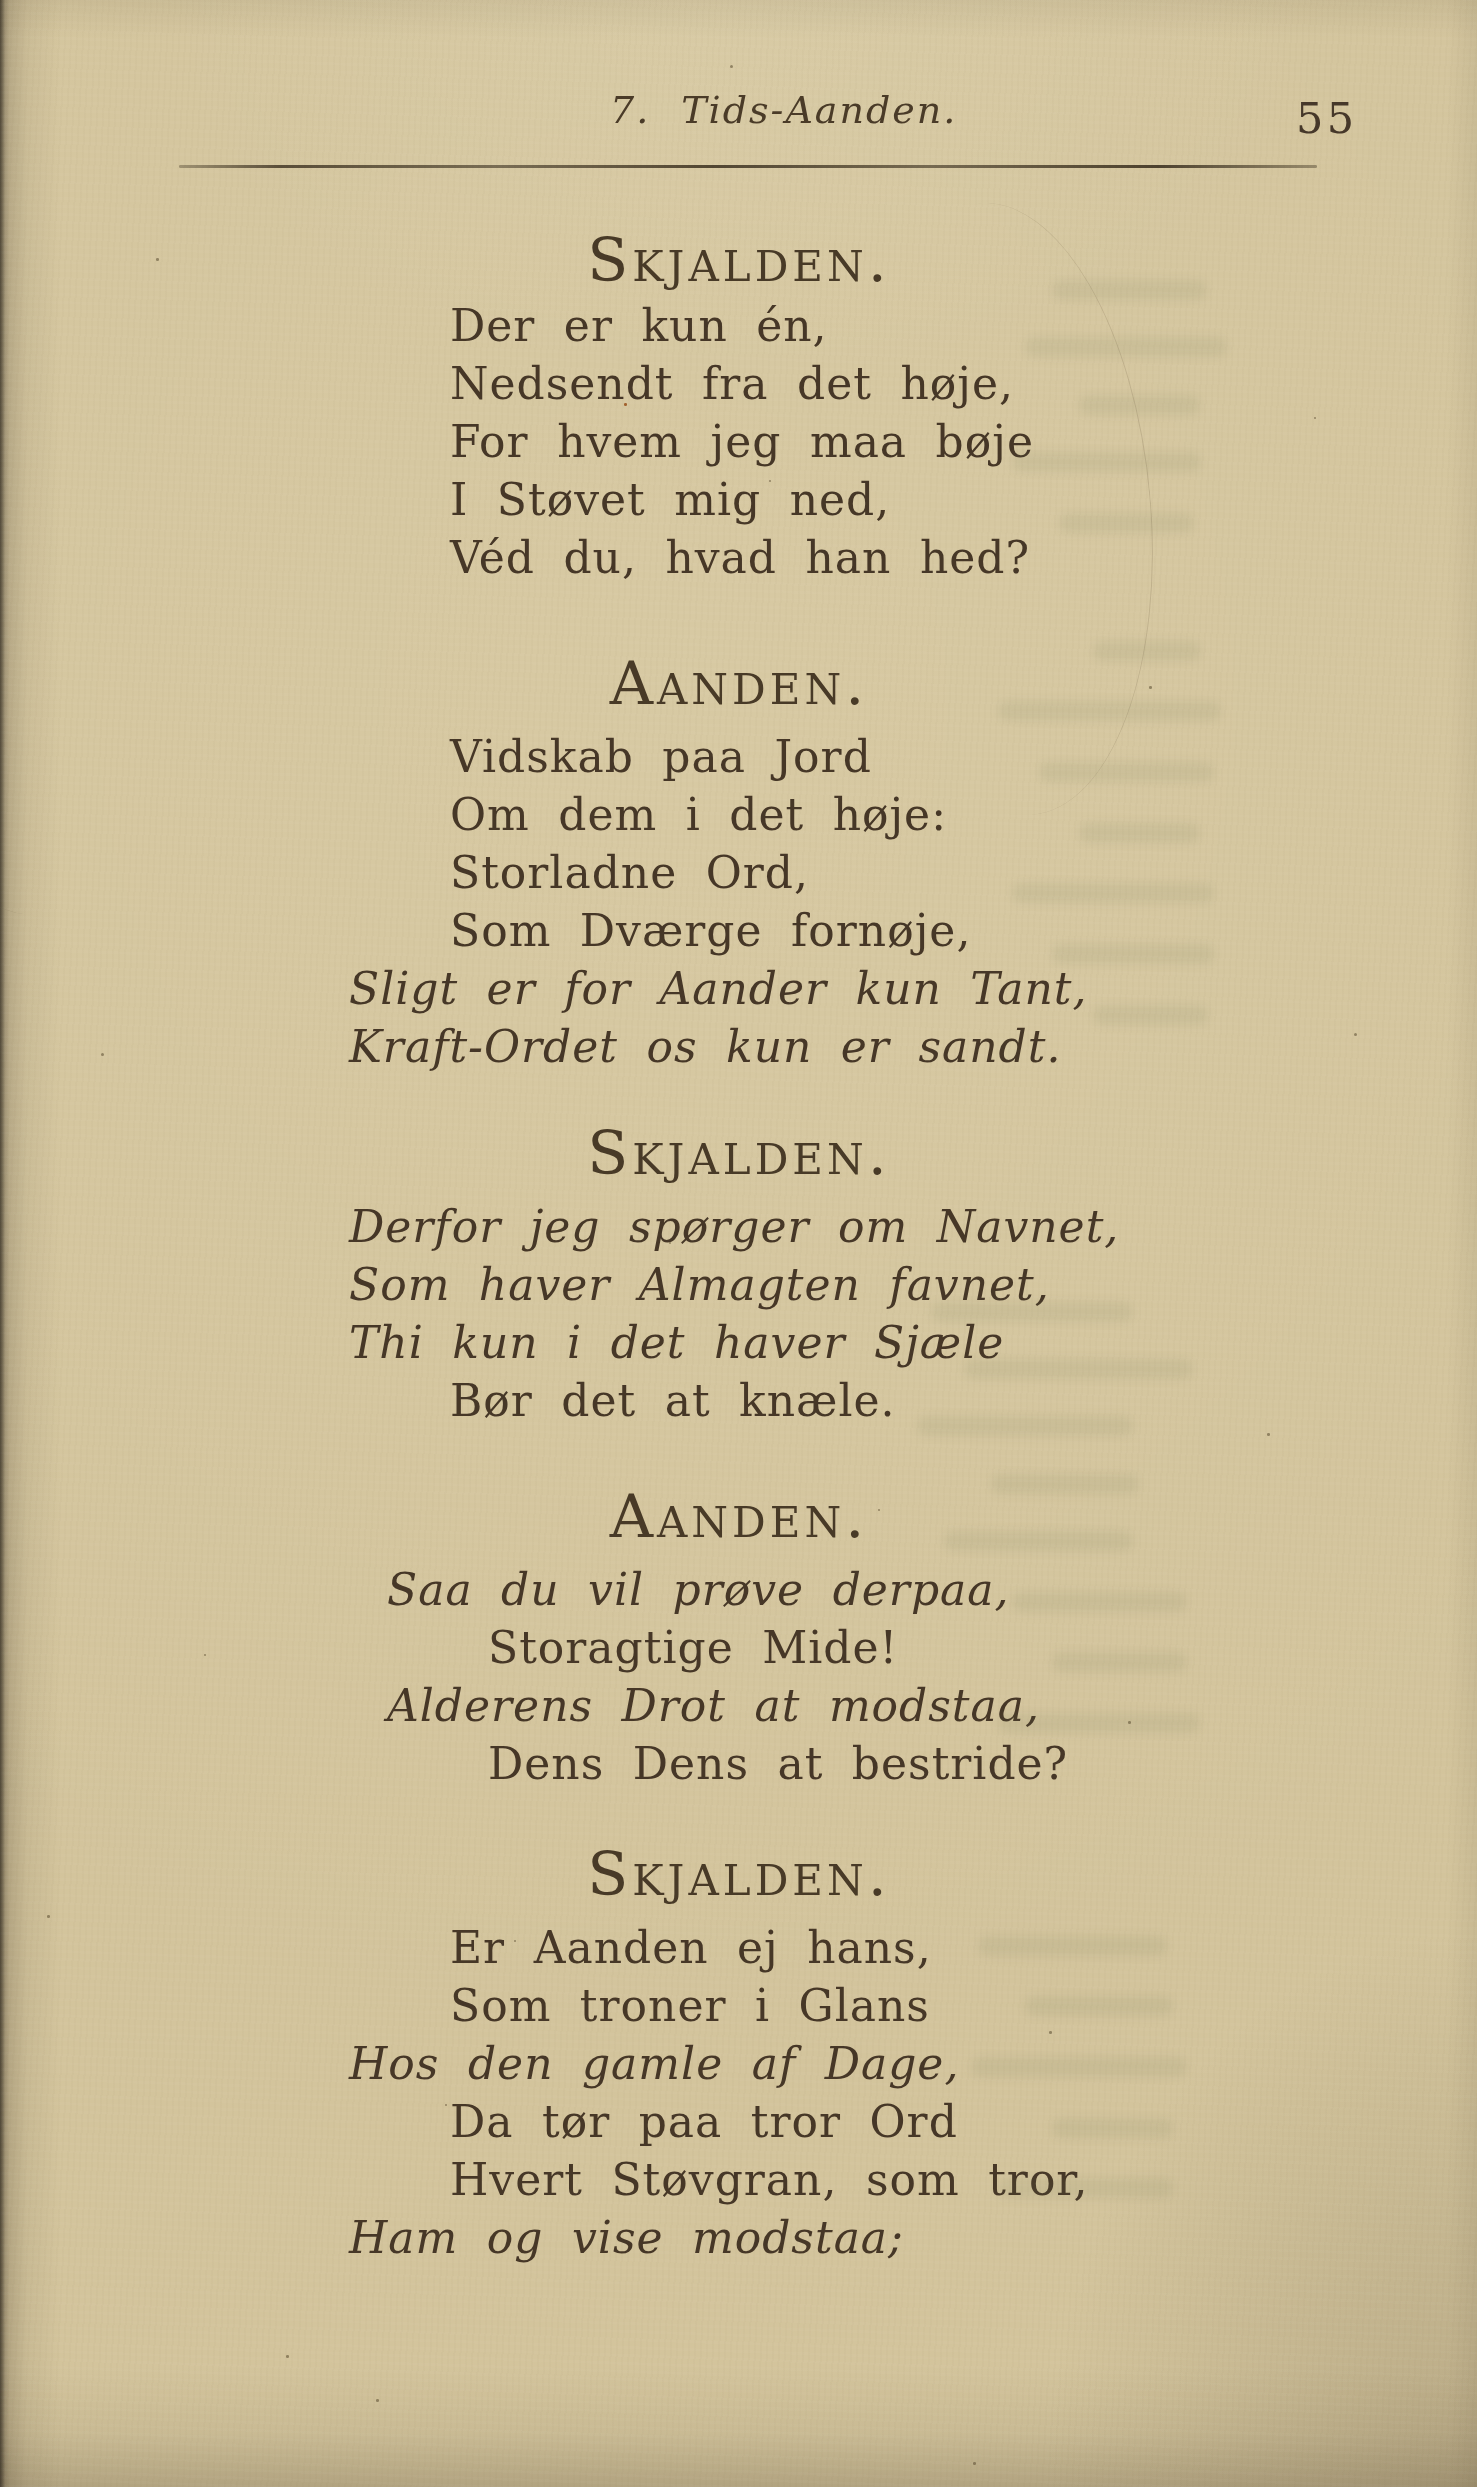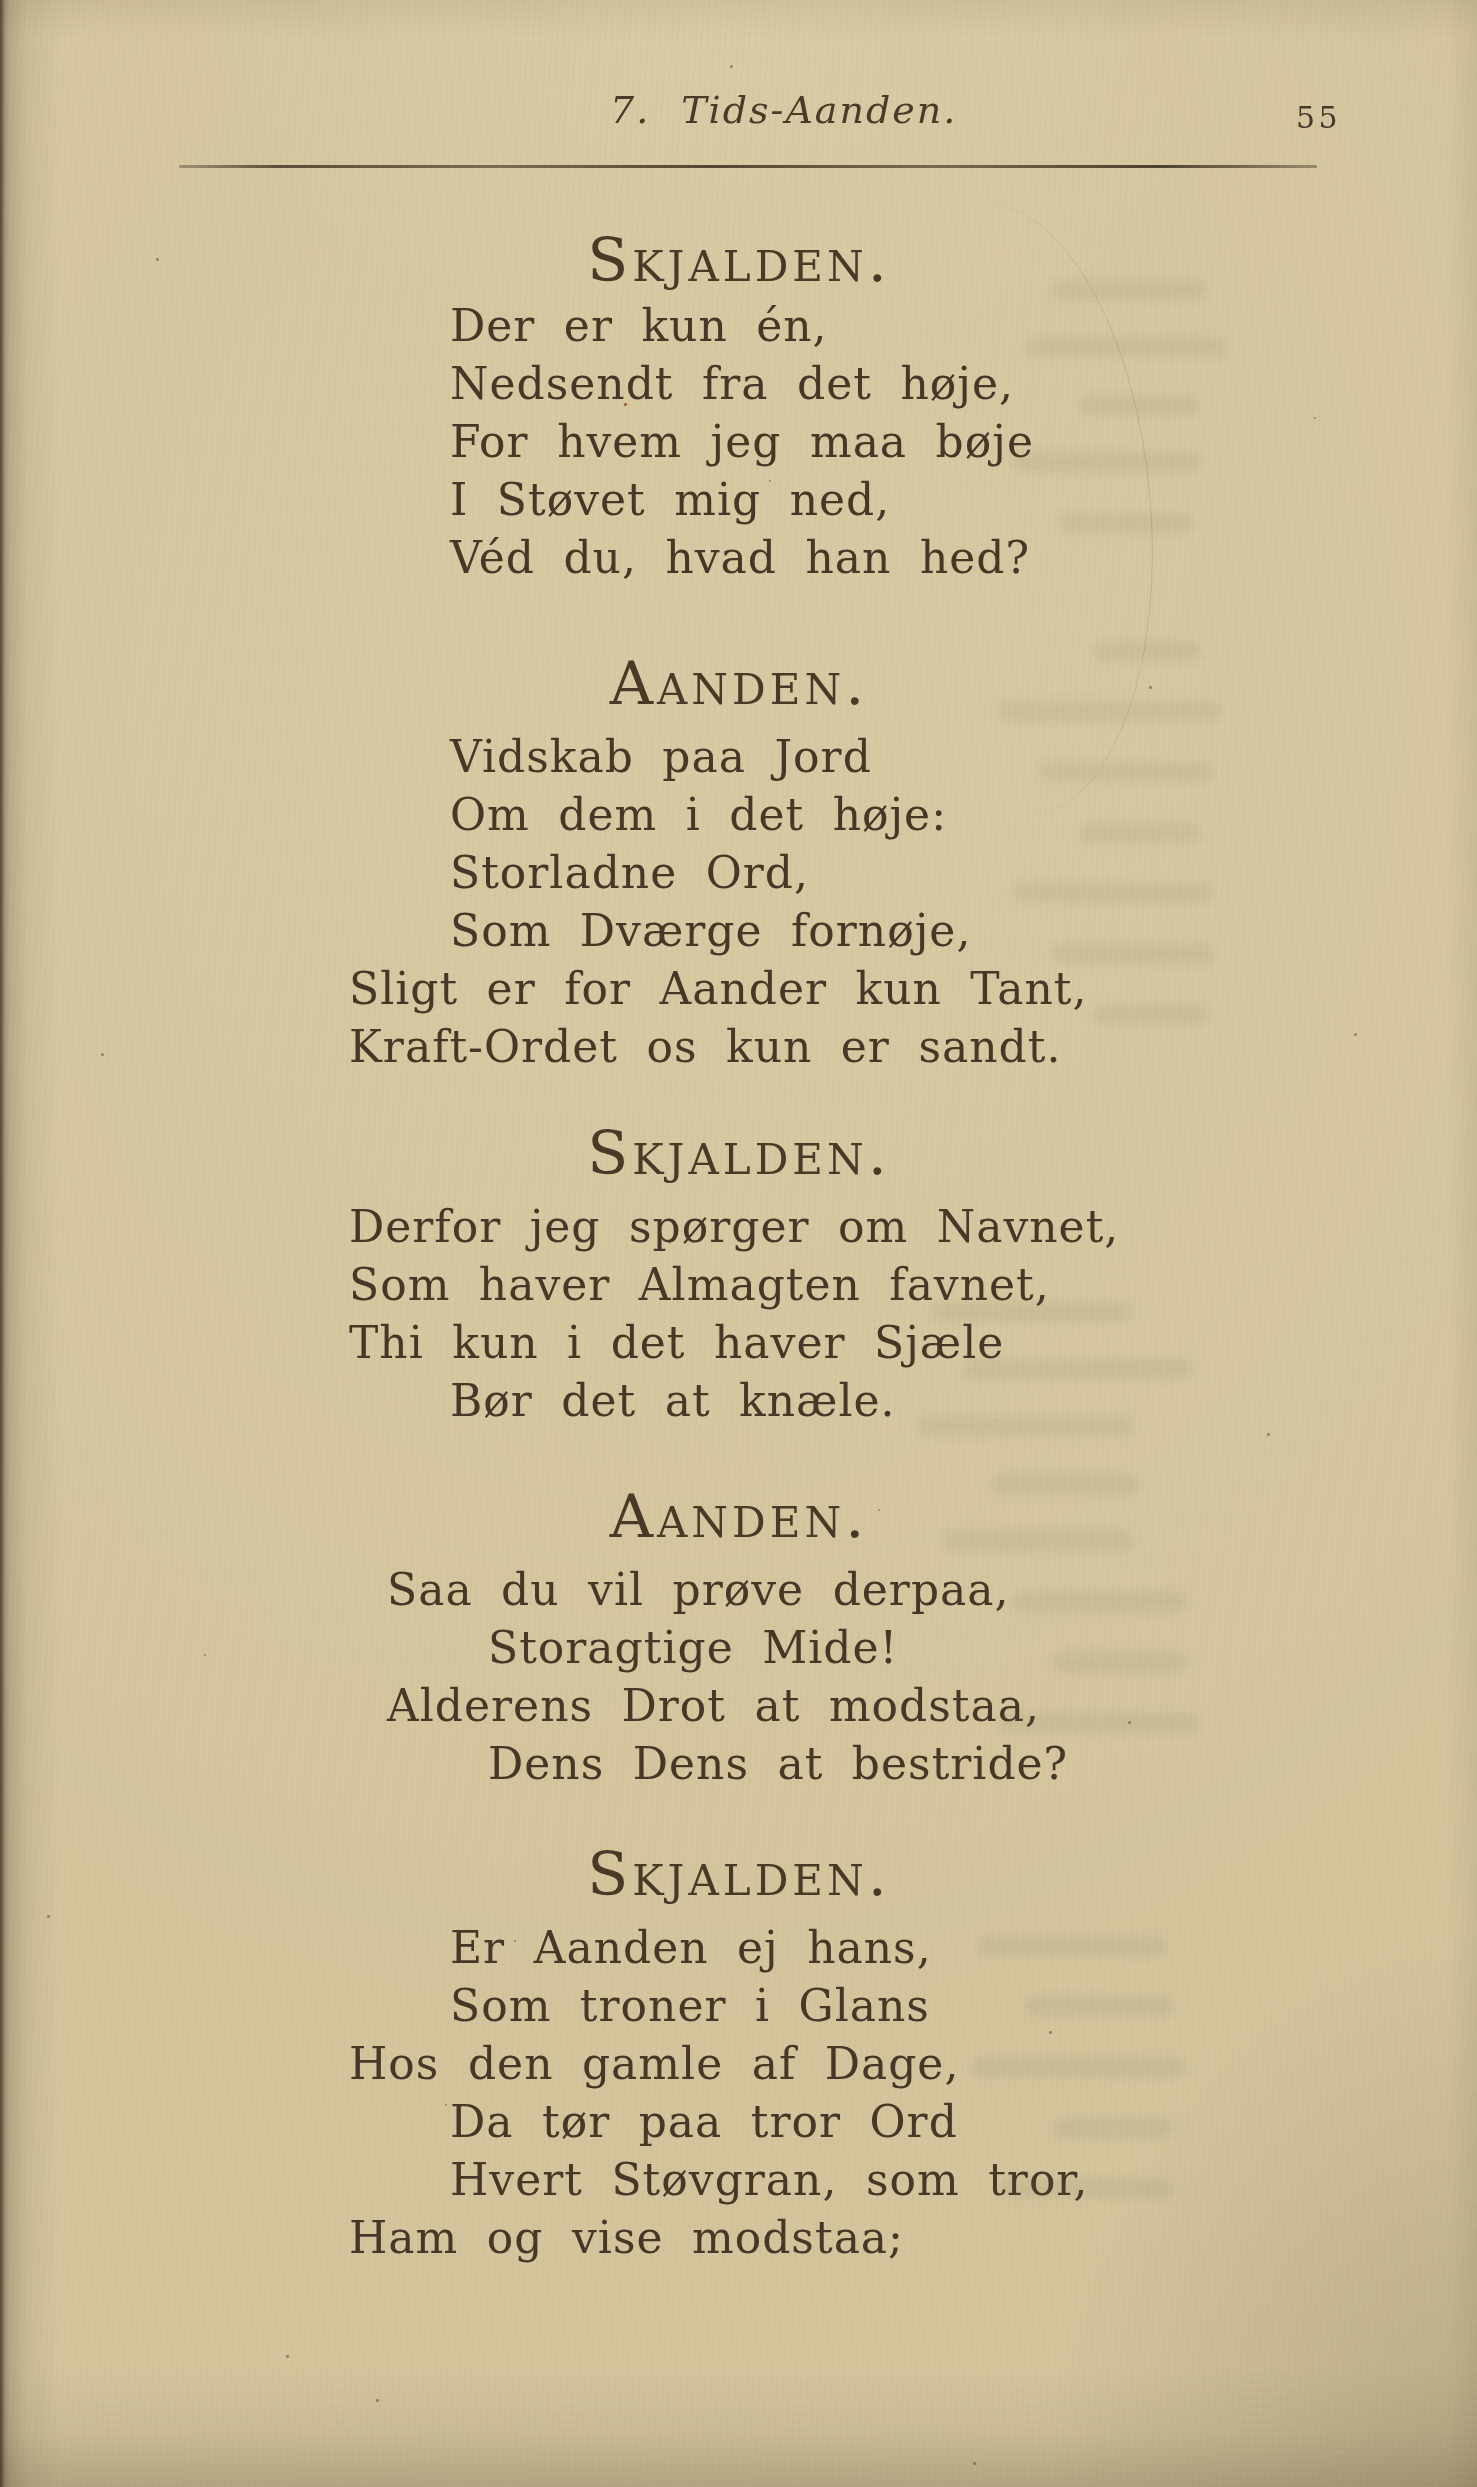--- a/index.html
+++ b/index.html
@@ -27,21 +27,21 @@
   }
   .running-header{position:absolute;left:0;top:0;width:100%;height:162px;}
   .chapter{
     position:absolute;left:610px;top:85px;
     display:inline-flex;gap:31px;
     font-style:italic;font-size:38px;line-height:50px;
     letter-spacing:2px;color:#4a3b28;
   }
   .page-number{
     position:absolute;left:1296px;top:93px;
-    font-size:30px;line-height:50px;letter-spacing:3.4px;color:#46382a;
+    font-size:43px;line-height:50px;letter-spacing:3.4px;color:#46382a;
   }
   .header-rule{
     position:absolute;left:179px;top:165px;width:1138px;height:2.7px;
     background:linear-gradient(90deg,
       rgba(58,47,30,0.35), rgba(58,47,30,0.80) 9%, rgba(58,47,30,0.60) 28%,
       rgba(58,47,30,0.85) 47%, rgba(58,47,30,0.62) 66%, rgba(58,47,30,0.88) 86%,
       rgba(58,47,30,0.40));
     border-radius:1.3px;
   }
   .poem{position:absolute;inset:0;}
@@ -51,21 +51,21 @@
     font-variant:small-caps;
     font-size:60px;line-height:54px;letter-spacing:4px;
     color:#483a27;
   }
   .stanza{position:absolute;left:0;width:100%;}
   .verse-line{
     height:58px;line-height:58px;
     font-size:44px;letter-spacing:1px;word-spacing:13.5px;
     white-space:pre;color:#463727;
   }
-  .indent-0{padding-left:349px;}
+  .indent-0{padding-left:349px;font-style:italic;}
   .indent-1{padding-left:450px;}
   
   .speck{position:absolute;border-radius:50%;pointer-events:none;}
   .crease{position:absolute;pointer-events:none;border-radius:50%;}
   .crease.tl{left:-115px;top:-108px;width:384px;height:1025px;
     border-left:2px solid rgba(122,106,76,0.38);transform:rotate(6deg);}
   .crease.rt{left:860px;top:202px;width:290px;height:614px;
     border-right:1.3px solid rgba(140,124,92,0.30);transform:rotate(-5deg);}
   .ghost{
     position:absolute;height:20px;border-radius:10px;

